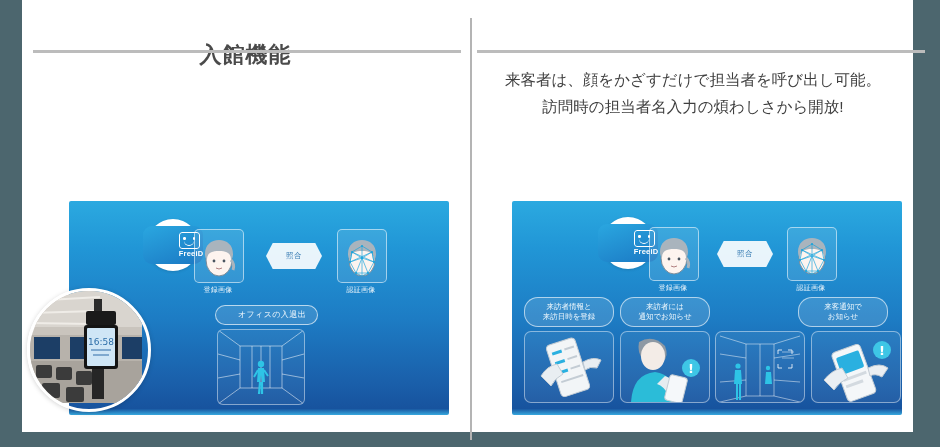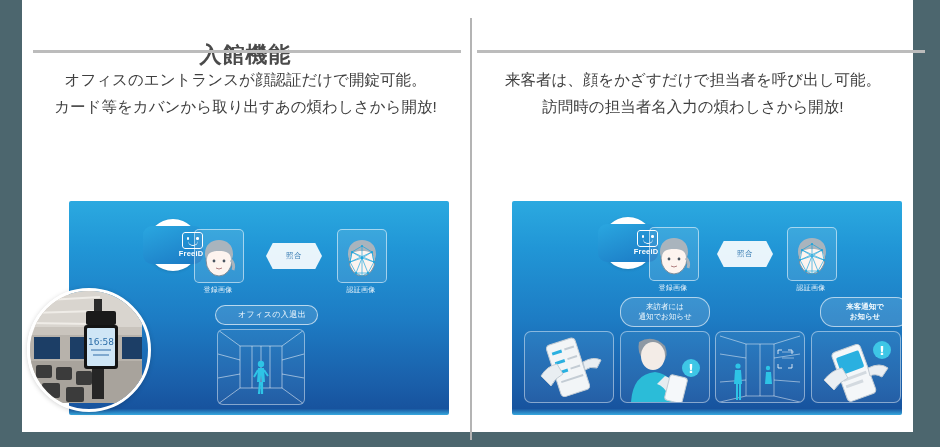--- a/index.html
+++ b/index.html
@@ -56,21 +56,21 @@
 
   
   .logo-badge{
     position:absolute;width:52px;height:52px;border-radius:50%;
     background:#ffffff;box-shadow:0 1px 3px rgba(0,0,0,.12);
     display:flex;align-items:center;justify-content:center;
   }
   .logo-inner{
     width:38px;height:38px;border-radius:9px;
     background:linear-gradient(160deg,#2aa7e0,#1b79c4);
-    display:flex;flex-direction:column;align-items:flex-end;justify-content:center;
+    display:flex;flex-direction:column;align-items:flex-start;justify-content:center;
     color:#fff;
     padding-left:36px;
   }
   .logo-face{
     width:19px;height:15px;border:1.6px solid #fff;border-radius:3px;
     position:relative;margin-bottom:1px;
     -webkit-mask:linear-gradient(#000 0 0);
   }
   .logo-face:before,.logo-face:after{
     content:"";position:absolute;width:2.4px;height:2.4px;border-radius:50%;background:#fff;top:4px;
@@ -151,24 +151,20 @@
 <div class="stage">
 
   <div class="v-divider"></div>
 
   <section class="panel panel-left">
 
     <h2 class="panel-title">入館機能</h2>
 
     <div class="title-rule"></div>
 
-    <div class="panel-desc">
-      <span class="ln">オフィスのエントランスが顔認証だけで開錠可能。</span>
-      <span class="ln">カード等をカバンから取り出すあの煩わしさから開放!</span>
-    </div>
 
     <div class="diagram diagram-left">
 
       <div class="logo-badge" style="left:78px;top:18px;">
         <div class="logo-inner">
           <div class="logo-face">
               <div class="logo-smile"></div>
             </div>
           <div class="logo-text">FreeiD</div>
         </div>
@@ -313,20 +309,24 @@
               <circle cx="34" cy="22" r="1"></circle>
               <circle cx="12" cy="32" r="1"></circle>
               <circle cx="36" cy="32" r="1"></circle>
               <circle cx="18" cy="43" r="1"></circle>
               <circle cx="30" cy="43" r="1"></circle>
             </g>
         </svg>
       </div>
       <div class="face-caption" style="left:264px;top:82px;">認証画像</div>
 
+      <div class="col-label" style="left:12px;">
+        <span><span>来訪者情報と</span><br>
+        <span>来訪日時を登録</span></span>
+      </div>
       <div class="col-card" style="left:12px;">
         <svg width="88" height="70" viewBox="0 0 88 70">
           <g transform="rotate(-18 44 35)">
             <rect x="28" y="8" width="30" height="54" rx="4" fill="#f2f5f7" stroke="#c3ccd4"></rect>
             <g fill="#2ab0e0">
                 <rect x="32" y="16" width="10" height="3"></rect>
                 <rect x="32" y="26" width="10" height="3"></rect>
                 <rect x="32" y="36" width="10" height="3"></rect>
               </g>
             <g fill="#c3ccd4">
@@ -372,21 +372,21 @@
           <g fill="#2ec4e6">
             <circle cx="22" cy="34" r="2.6"></circle>
               <path d="M19 38 h6 l1 14 h-8z"></path>
               <path d="M21 52 v16 M24 52 v16" stroke="#2ec4e6" stroke-width="2"></path>
             <circle cx="52" cy="36" r="2.2"></circle>
               <path d="M50 40 h5 l1 12 h-7z"></path>
           </g>
         </svg>
       </div>
 
-      <div class="col-label" style="left:308px;font-weight:bold;">
+      <div class="col-label" style="left:286px;">
         <span><span>来客通知で</span><br>
         <span>お知らせ</span></span>
       </div>
       <div class="col-card" style="left:299px;">
         <svg width="88" height="70" viewBox="0 0 88 70">
           <g transform="rotate(-20 44 38)">
             <rect x="26" y="14" width="30" height="52" rx="4" fill="#f4f7f9" stroke="#c3ccd4"></rect>
             <rect x="29" y="20" width="24" height="18" rx="2" fill="#2ab0e0"></rect>
             <g fill="#d3dae0">
                 <rect x="29" y="42" width="24" height="3"></rect>

